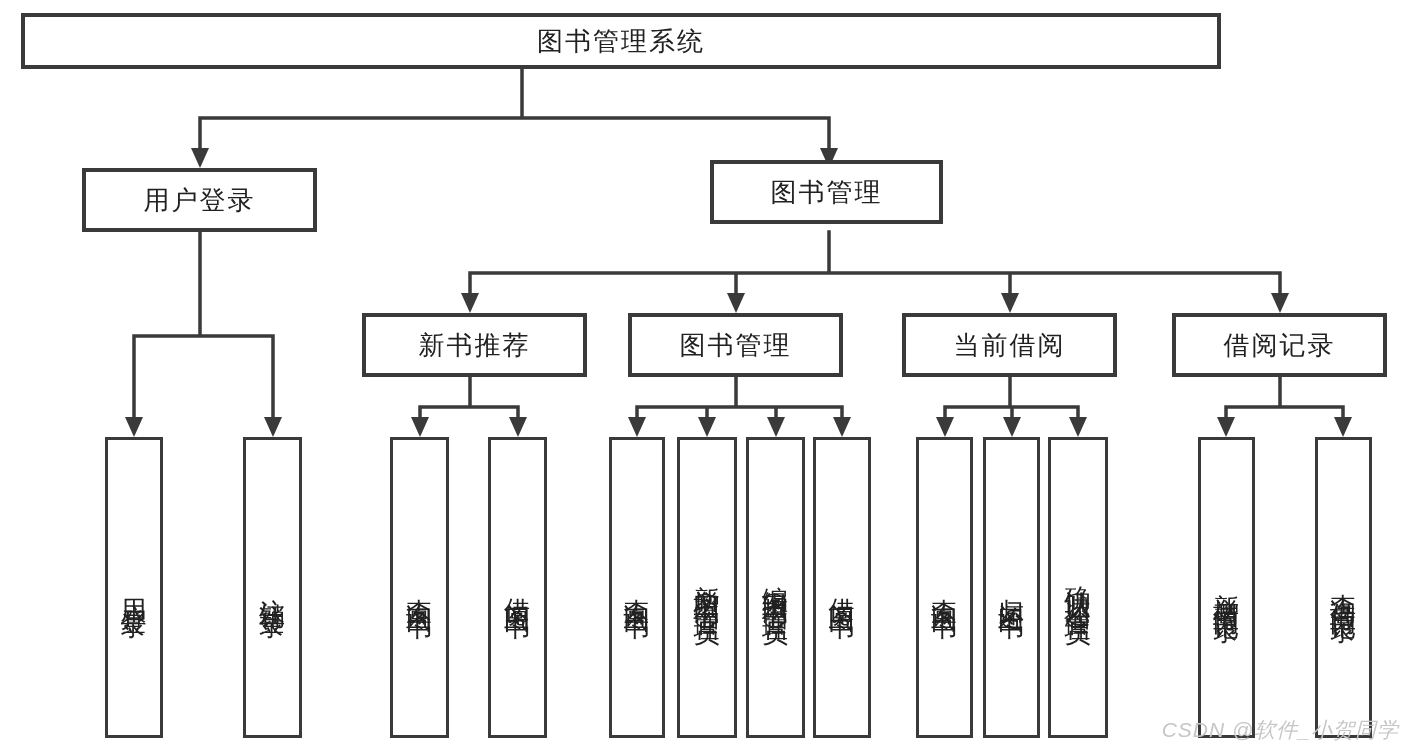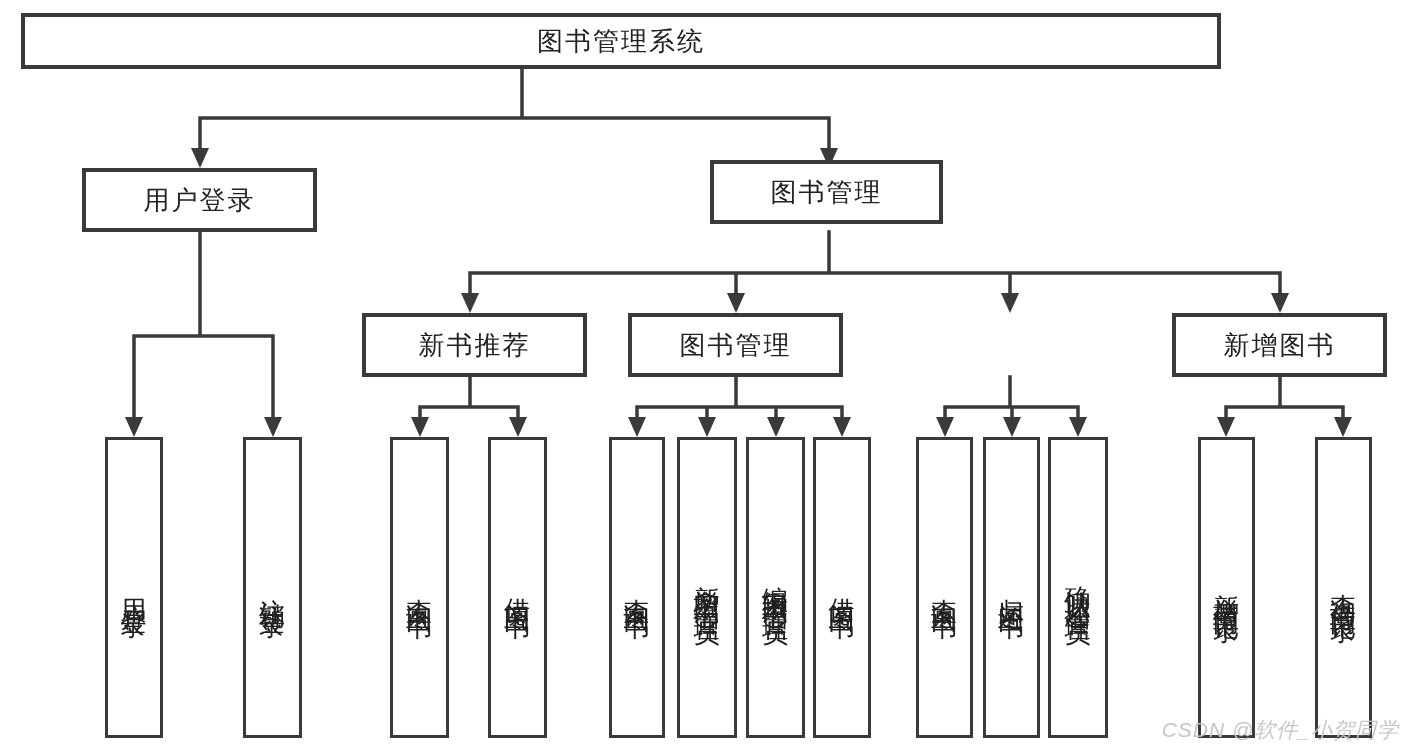--- a/index.html
+++ b/index.html
@@ -104,22 +104,25 @@
   <div class="node" style="left:710px;top:160px;width:233px;height:64px;">
     <span class="hlabel">图书管理</span>
   </div>
 
   <div class="node" style="left:362px;top:313px;width:225px;height:64px;">
     <span class="hlabel">新书推荐</span>
   </div>
   <div class="node" style="left:628px;top:313px;width:215px;height:64px;">
     <span class="hlabel">图书管理</span>
   </div>
+  <div class="node" style="left:902px;top:313px;width:215px;height:64px;">
+    <span class="hlabel">当前借阅</span>
+  </div>
   <div class="node" style="left:1172px;top:313px;width:215px;height:64px;">
-    <span class="hlabel">新增图书</span>
+    <span class="hlabel">借阅记录</span>
   </div>
 
   <div class="node leaf" style="left:105px;top:437px;width:58px;height:301px;">
     <span class="vlabel">用户登录</span>
   </div>
   <div class="node leaf" style="left:243px;top:437px;width:59px;height:301px;">
     <span class="vlabel">注销登录</span>
   </div>
   <div class="node leaf" style="left:390px;top:437px;width:59px;height:301px;">
     <span class="vlabel">查询图书</span>

